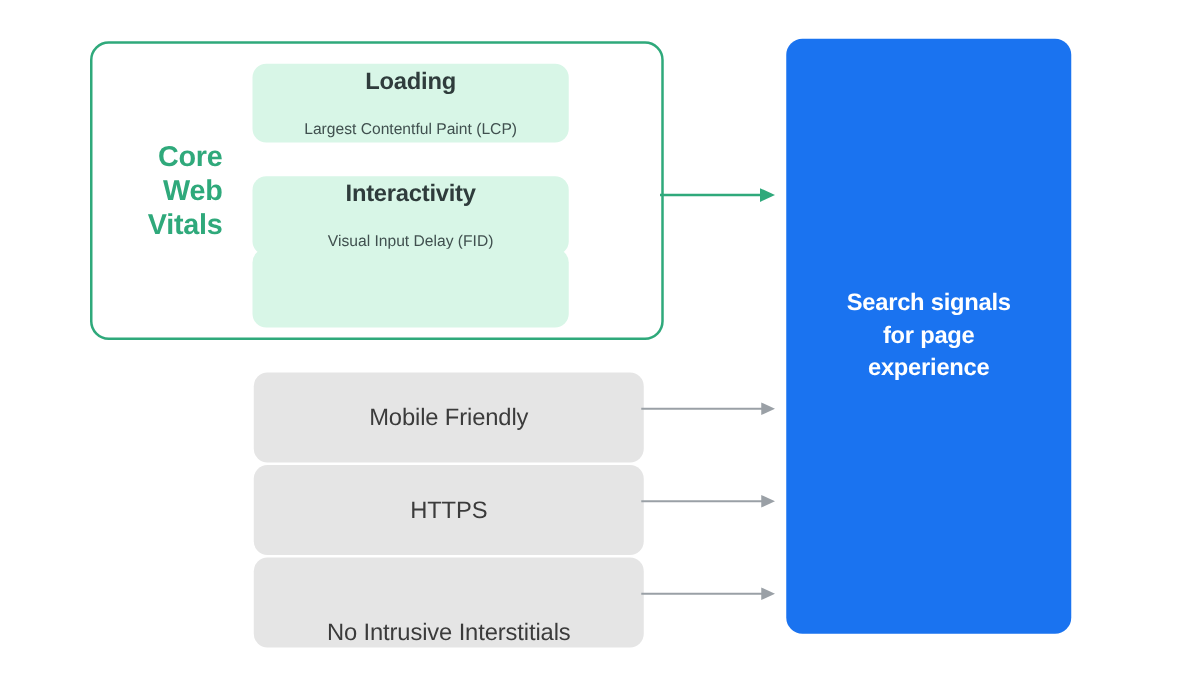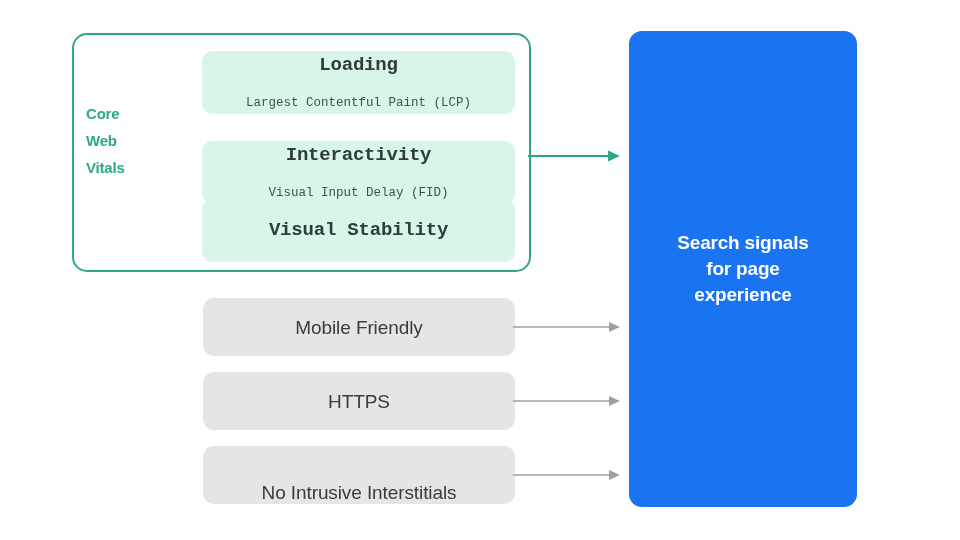--- a/index.html
+++ b/index.html
@@ -28,43 +28,43 @@
     height: 239px;
     box-sizing: border-box;
     border: 2px solid #2FA97B;
     border-radius: 15px;
     background: transparent;
   }
 
   .cwv-label {
     position: absolute;
     left: 86px;
-    top: 100px;
+    top: 112px;
     width: 92px;
+    text-align: right;
     color: #2FA97B;
-    font-size: 15px;
+    font-size: 23px;
     font-weight: bold;
     line-height: 27px;
     letter-spacing: -0.2px;
     white-space: pre-line;
   }
 
   
   .vital-card {
     position: absolute;
     left: 202px;
-    width: 313px;
+    width: 253px;
     height: 63px;
     background: #D8F6E7;
     border-radius: 11px;
     display: flex;
     flex-direction: column;
     align-items: center;
     justify-content: center;
-    font-family: Liberation Mono, monospace;
   }
   .vital-card.v0 { top: 51px; }
   .vital-card.v1 { top: 141px; }
   .vital-card.v2 { top: 199px; }
 
   .vital-title {
     color: #2F3C3C;
     font-size: 19px;
     font-weight: bold;
     line-height: 23px;
@@ -76,21 +76,21 @@
     font-weight: normal;
     line-height: 17px;
     margin-top: 18px;
   }
 
   
   .signal-card {
     position: absolute;
     left: 203px;
     width: 312px;
-    height: 58px;
+    height: 72px;
     background: #E5E5E5;
     border-radius: 11px;
     display: flex;
     align-items: center;
     justify-content: center;
   }
   .signal-card.s0 { top: 298px; }
   .signal-card.s1 { top: 372px; text-align: center; }
   .signal-card.s2 { top: 446px; align-items: flex-end; }
 
@@ -151,21 +151,20 @@
     <div class="vital-title">Loading</div>
     <div class="vital-sub">Largest Contentful Paint (LCP)</div>
   </div>
 
   <div class="vital-card v1">
     <div class="vital-title">Interactivity</div>
     <div class="vital-sub">Visual Input Delay (FID)</div>
   </div>
 
   <div class="vital-card v2">
-    <div class="vital-title">Visual Stability</div>
   </div>
 
   <div class="signal-card s0">
     <div class="signal-label">Mobile Friendly</div>
   </div>
 
   <div class="signal-card s1">
     <div class="signal-label">HTTPS</div>
   </div>
 

